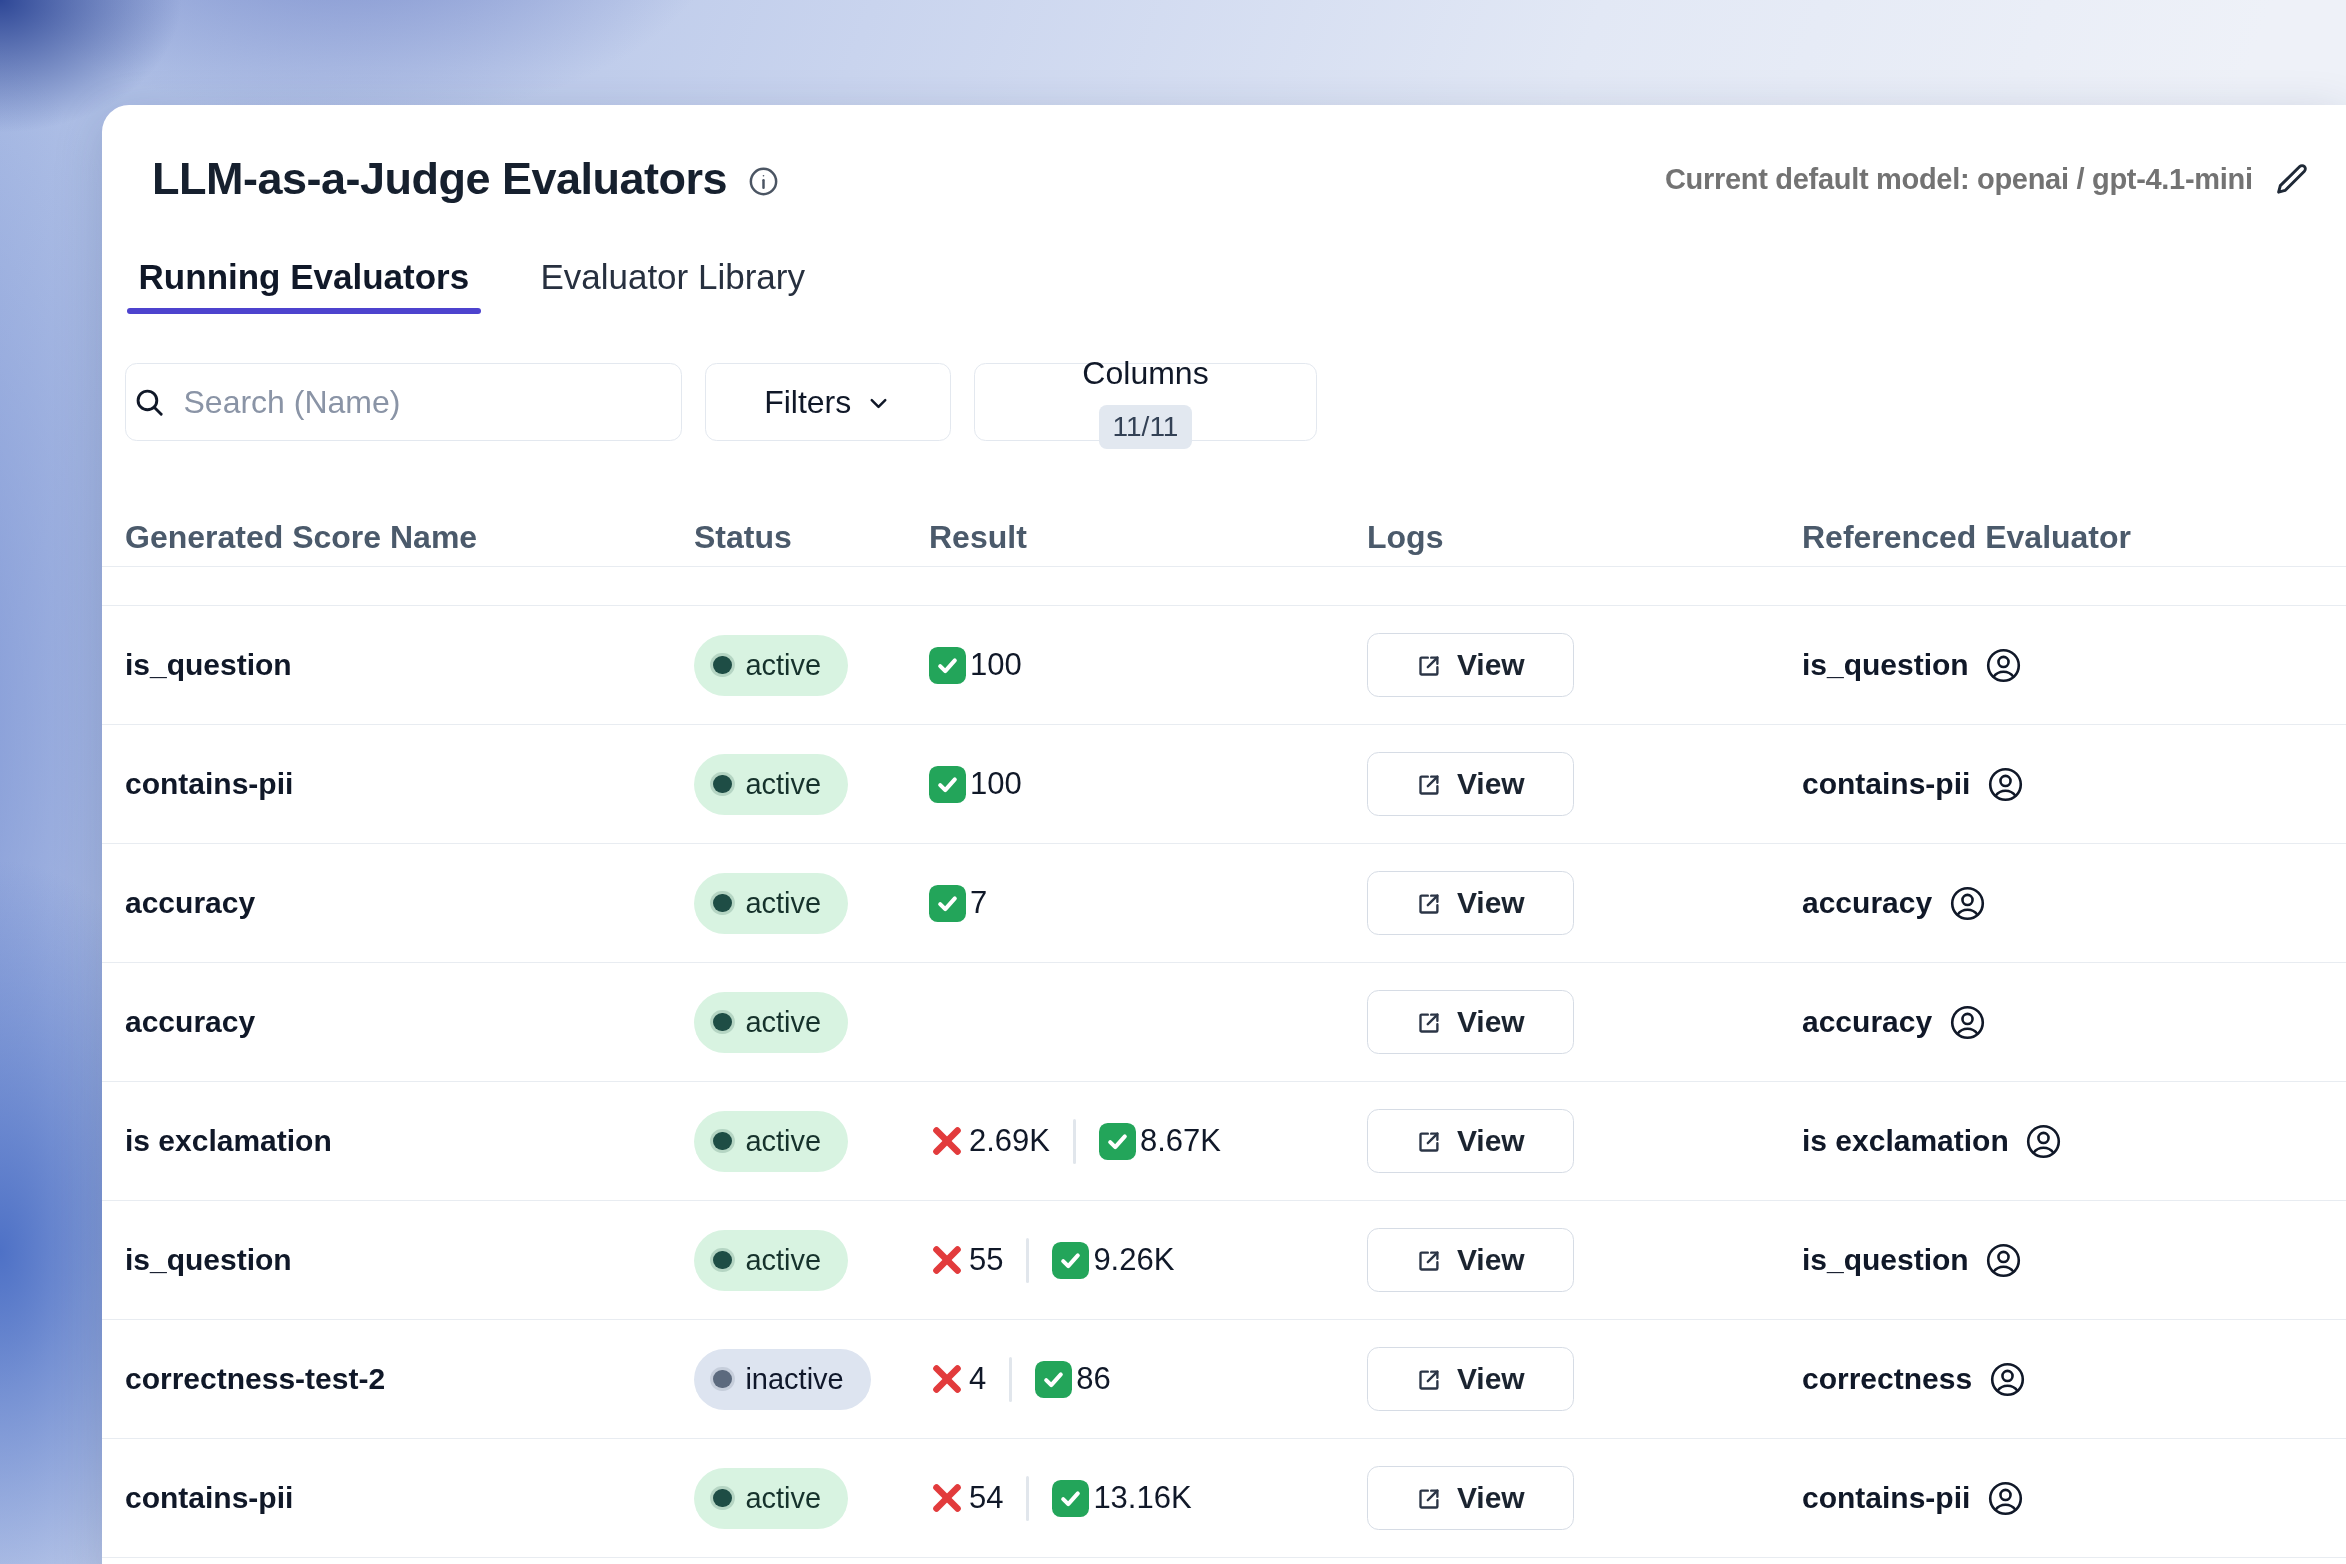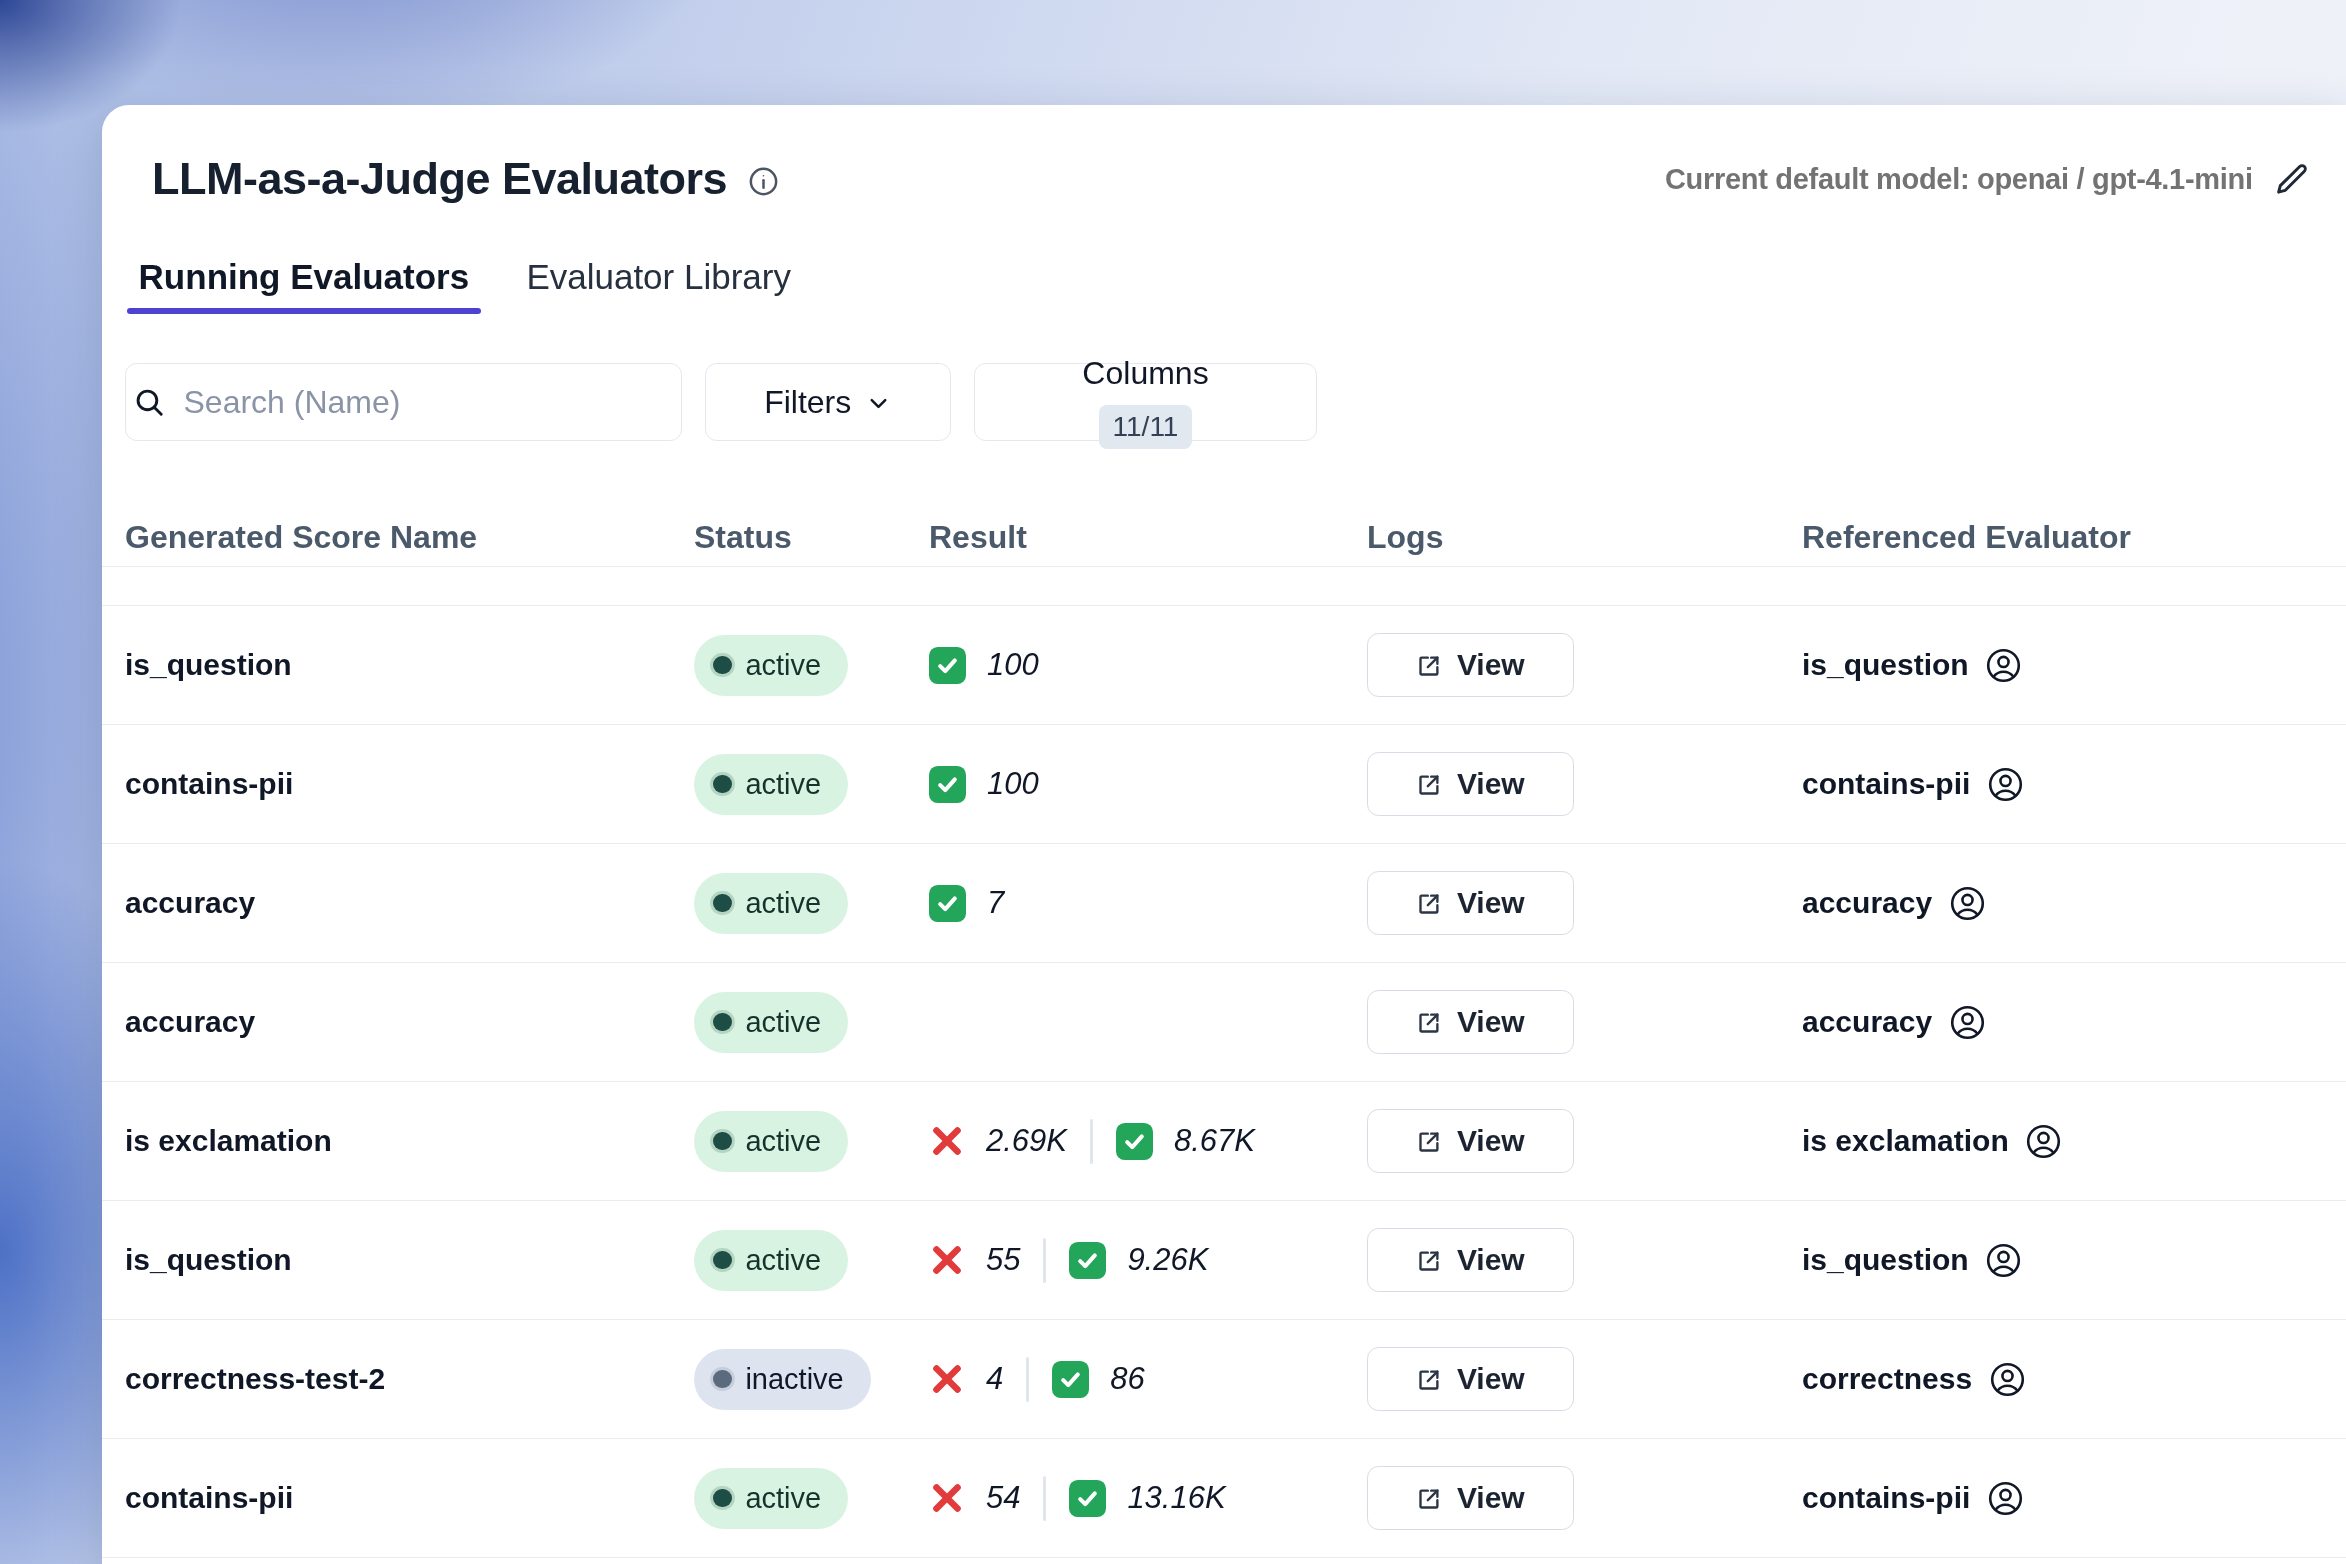--- a/index.html
+++ b/index.html
@@ -28,21 +28,21 @@
     display:flex; align-items:center; justify-content:space-between;
     padding:43px 35px 0 50px; height:105px;
   }
   .title-wrap { display:flex; align-items:center; gap:19.4px; }
   .page-title { font-size:45px; font-weight:700; color:#16202e; letter-spacing:-0.5px; }
   .info-icon { width:33px; height:33px; color:#4b5563; display:inline-flex; margin-top:5.8px; }
   .model-wrap { display:flex; align-items:center; gap:21.3px; }
   .model-label { font-size:29px; font-weight:700; color:#737373; letter-spacing:-0.3px; }
   .pencil-icon { width:37px; height:37px; color:#1f2937; display:inline-flex; }
   
-  .tabs { display:flex; gap:34px; padding-left:25px; margin-top:39px; height:65px; align-items:flex-start; }
+  .tabs { display:flex; gap:48px; padding-left:25px; margin-top:39px; height:65px; align-items:flex-start; }
   .tab { position:relative; font-size:35px; padding:7.8px 11.6px 17.5px 11.6px; color:#1e293b; cursor:pointer; }
   .tab.active { font-weight:600; color:#101828; }
   .tab.inactive { font-weight:500; color:#27303f; }
   .tab.active::after {
     content:""; position:absolute; left:0; right:0; bottom:0; height:6.8px;
     background:#4d43ce; border-radius:3.9px;
   }
   
   .toolbar { display:flex; align-items:center; gap:23px; padding-left:23px; margin-top:49px; height:78px; }
   .search-box {
@@ -82,21 +82,21 @@
     height:61px; border-radius:969px; padding:0 27px 0 19.4px;
     font-size:29px; font-weight:500;
   }
   .pill.active { background:#d8f3e1; color:#16322c; }
   .pill.inactive { background:#dde4f0; color:#0f172a; }
   .dot { width:18.4px; height:18.4px; border-radius:50%; }
   .pill.active .dot { background:#1e4d45; box-shadow:0 0 0 2.9px rgba(23,77,63,.18); }
   .pill.inactive .dot { background:#5c6a7e; box-shadow:0 0 0 2.9px rgba(92,106,126,.18); }
   
   .result-cell { gap:0; }
-  .res-group { display:inline-flex; align-items:center; gap:21px;font-style:italic; }
+  .res-group { display:inline-flex; align-items:center; gap:4px; }
   .res-num { font-size:31px; font-weight:500; color:#101828; }
   .check-badge {
     width:37px; height:37px; border-radius:8.7px; background:#23a55a;
     display:inline-flex; align-items:center; justify-content:center; flex:0 0 auto;
   }
   .cross-icon { width:36px; height:36px; color:#e23b3c; display:inline-flex; flex:0 0 auto; }
   .vdiv { width:2.9px; height:45px; background:#e1e6ec; margin:0 23px; border-radius:1.9px; }
   
   .view-btn {
     display:inline-flex; align-items:center; justify-content:center; gap:13.6px;

